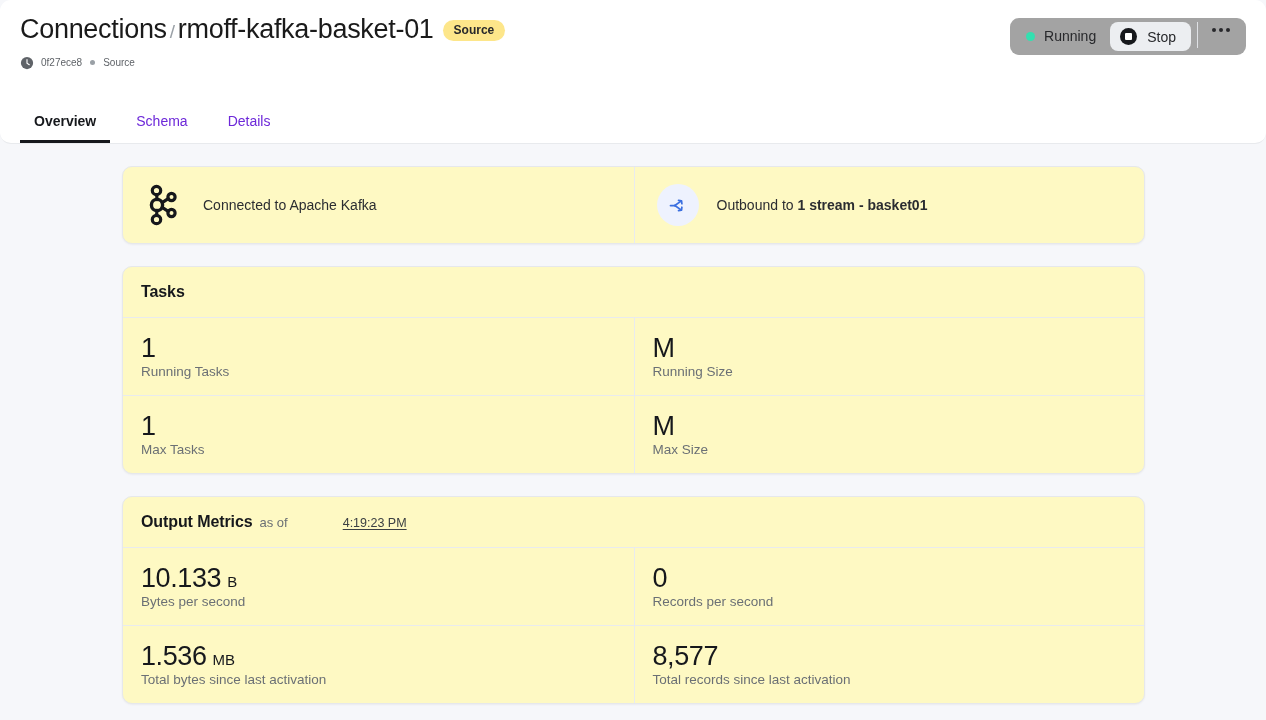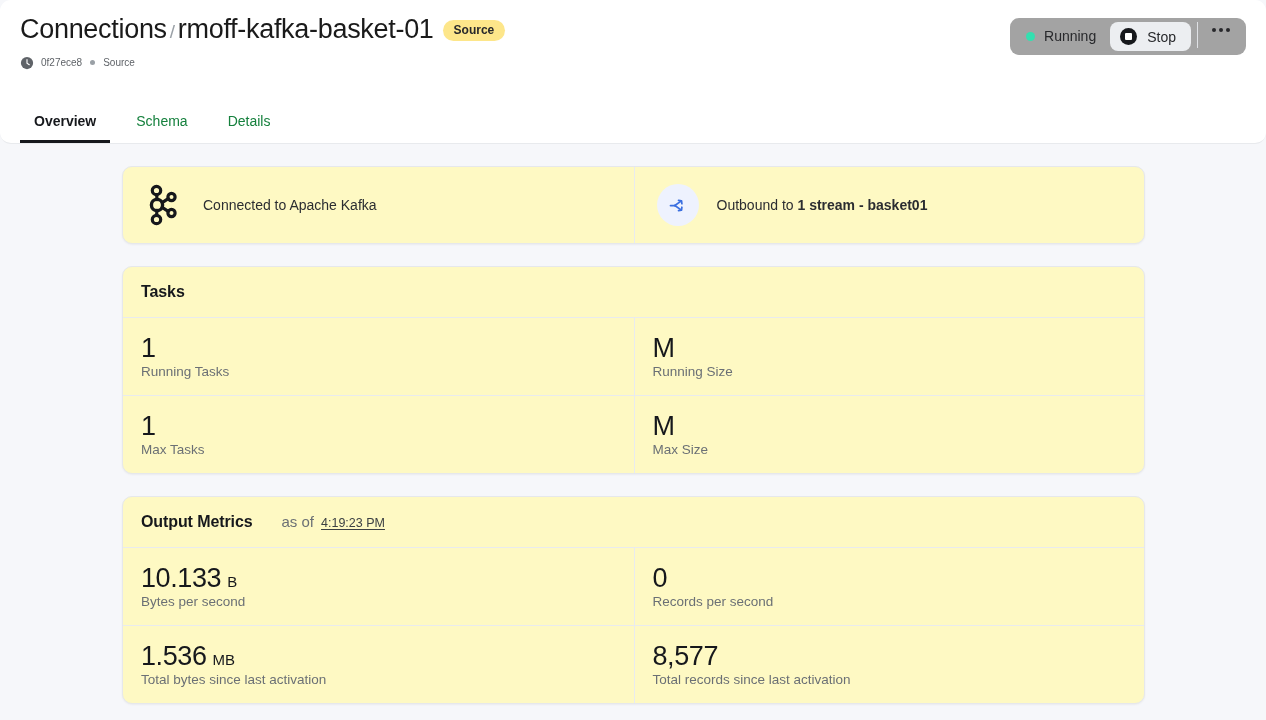--- a/index.html
+++ b/index.html
@@ -181,21 +181,21 @@
     display: flex;
     gap: 12px;
     padding: 0 20px;
     position: absolute;
     bottom: 0;
     left: 0;
     right: 0;
   }
   .tab {
     font-size: 14px;
-    color: #15803d;
+    color: #6d28d9;
     padding: 10px 14px 11px 14px;
     cursor: pointer;
     border-bottom: 3px solid transparent;
     white-space: nowrap;
     background: none;
     border-top: none; border-left: none; border-right: none;
     font-family: inherit;
   }
   .tab.active {
     color: #16181c;
@@ -263,30 +263,30 @@
     align-items: baseline;
     gap: 7px;
   }
   .card-head h2 {
     font-size: 16px;
     font-weight: 600;
     color: #16181c;
     letter-spacing: -0.1px;
   }
   .card-head .asof {
-    font-size: 15px;
+    font-size: 13px;
     color: #6b7075;
-    margin-left: 22px;
   }
   .card-head .asof-time {
     font-size: 12.5px;
     color: #3c4043;
     text-decoration: underline;
     text-underline-offset: 2px;
     cursor: pointer;
+    margin-left: 48px;
   }
 
   .metric-row {
     display: flex;
   }
   .metric-row + .metric-row {
     border-top: 1px solid #e9ebee;
   }
   .metric-cell {
     flex: 1 1 50%;

